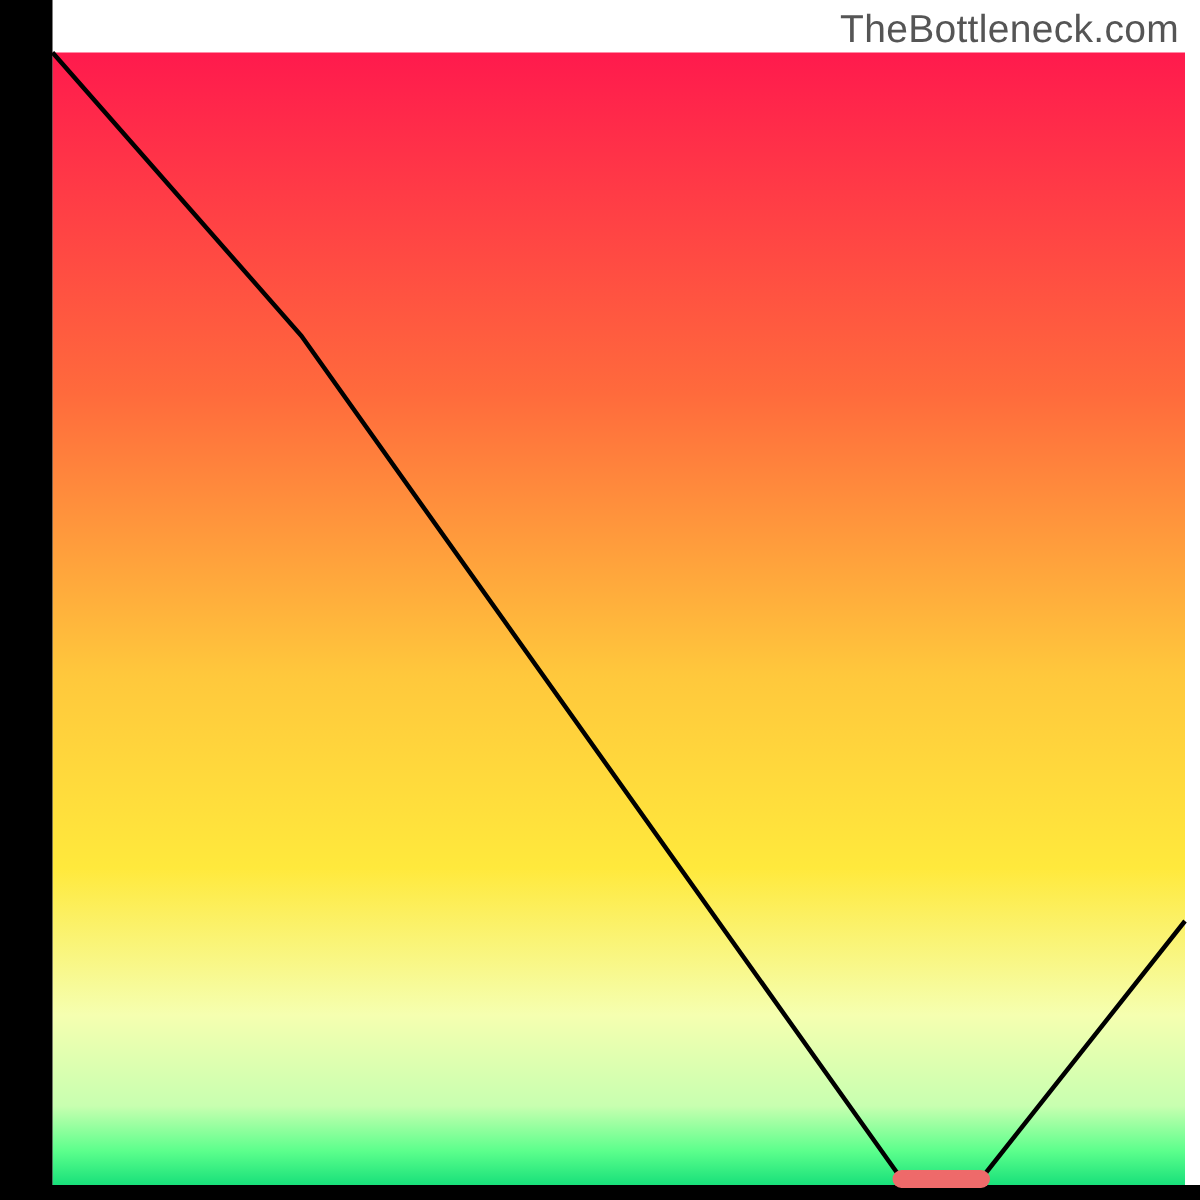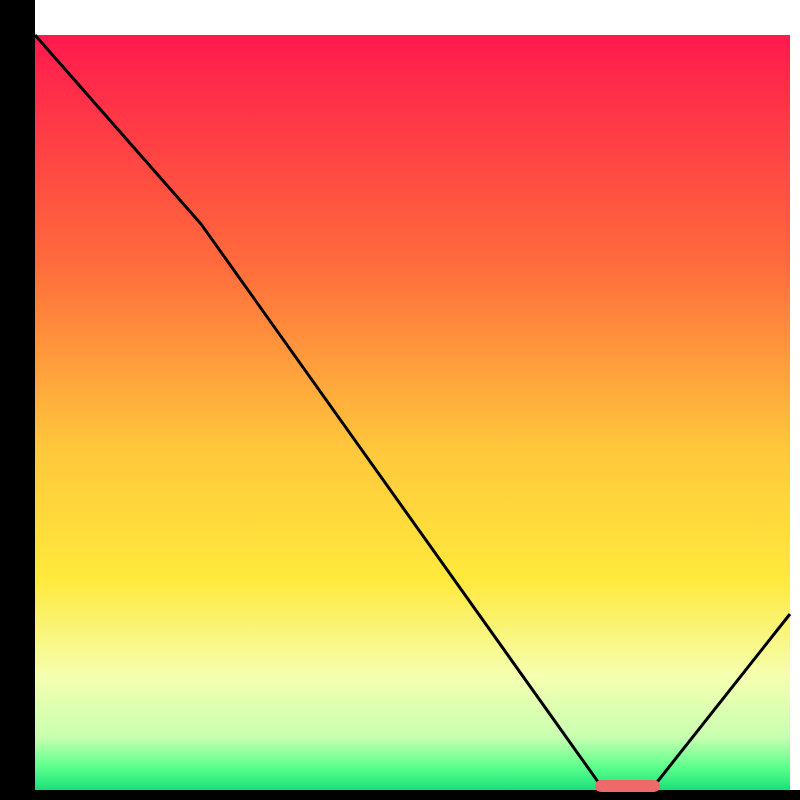--- a/index.html
+++ b/index.html
@@ -62,13 +62,14 @@
 
     <path d="M 35 35
              L 201 224
              L 601 786
              L 654 786
              L 790 614" fill="none" stroke="#000000" stroke-width="3" stroke-linejoin="round"></path>
 
     <line x1="601" y1="786" x2="654" y2="786" stroke="#ee6a6a" stroke-width="12" stroke-linecap="round"></line>
   </svg>
 
+  <div class="watermark">TheBottleneck.com</div>
 </div>
 
 </body></html>

